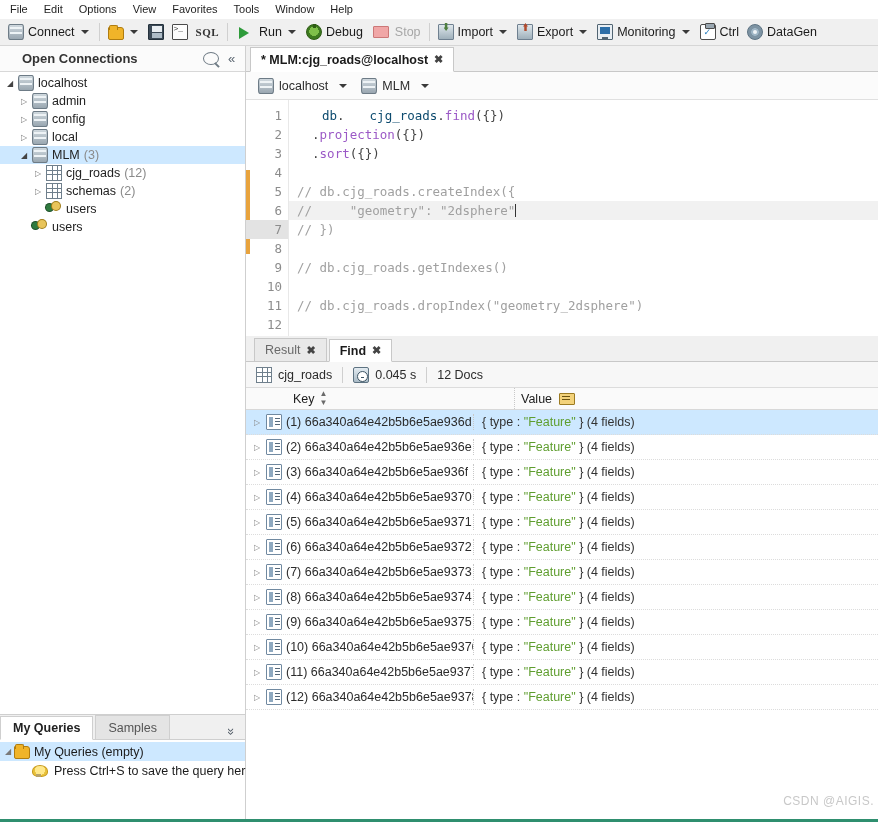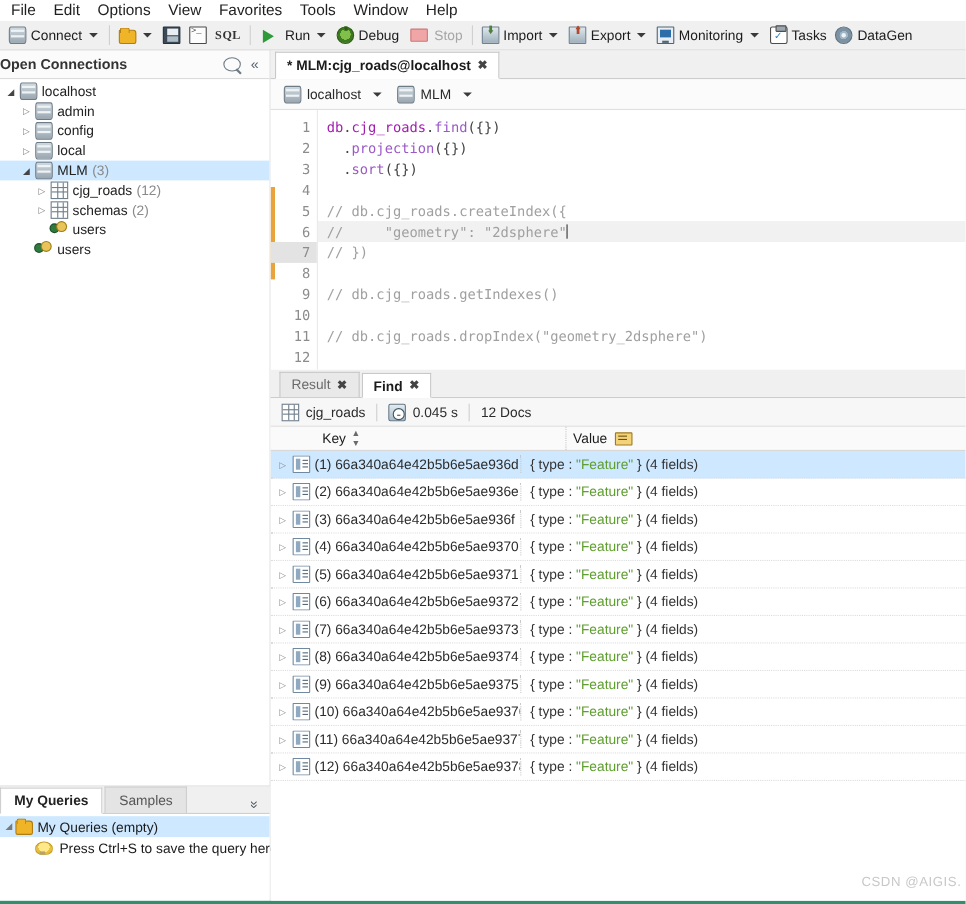--- a/index.html
+++ b/index.html
@@ -8,21 +8,21 @@
     font-family:"Liberation Sans", sans-serif;
     font-size:12px; color:#2b2b2b;
     background:#ffffff;
     -webkit-font-smoothing:antialiased;
   }
   #app{position:relative;width:878px;height:822px;overflow:hidden;background:#f5f5f5;}
 
   
   .menubar{height:19px;background:#ffffff;display:flex;align-items:center;padding-left:2px;
     border-bottom:1px solid #ffffff;}
-  .menubar .mi{padding:1px 8px;font-size:14px;color:#1e1e1e;white-space:nowrap;cursor:default;}
+  .menubar .mi{padding:1px 8px;font-size:11px;color:#1e1e1e;white-space:nowrap;cursor:default;}
 
   
   .toolbar{height:27px;background:#f0f0f0;border-bottom:1px solid #d6d6d6;
     display:flex;align-items:center;padding-left:4px;gap:0px;}
   .tb{display:flex;align-items:center;height:23px;padding:0 4px;border-radius:2px;cursor:default;white-space:nowrap;}
   .tb .lbl{font-size:12.5px;margin-left:4px;color:#1b1b1b;}
   .tb.disabled .lbl{color:#a6a6a6;}
   .caret{width:0;height:0;border-left:4px solid transparent;border-right:4px solid transparent;
     border-top:4px solid #3a3a3a;margin-left:6px;margin-right:2px;}
   .tsep{width:1px;height:18px;background:#d0d0d0;margin:0 4px;}
@@ -106,21 +106,21 @@
   .ic-search:after{content:"";position:absolute;right:-2px;bottom:-2px;width:6px;height:1.8px;
     background:#6f7b85;transform:rotate(45deg);}
 
   
   .body{position:absolute;top:46px;left:0;right:0;bottom:0;display:flex;}
 
   
   .left{width:246px;background:#f0f0f0;display:flex;flex-direction:column;border-right:1px solid #cfcfcf;}
   .panel-header{height:26px;background:#fbfbfb;border-bottom:1px solid #d8d8d8;
     display:flex;align-items:center;padding:0 4px 0 0;}
-  .panel-header .title{font-weight:bold;font-size:13px;color:#333;flex:1;padding-left:0px;white-space:nowrap;}
+  .panel-header .title{font-weight:bold;font-size:13px;color:#333;flex:1;padding-left:0px;white-space:nowrap;margin-left:22px;}
   .hbtn{width:20px;height:20px;display:flex;align-items:center;justify-content:center;cursor:pointer;border-radius:2px;}
   .collapse{font-size:13px;color:#5a6570;line-height:1;letter-spacing:-1px;}
 
   .tree{flex:1;background:#fff;overflow:hidden;padding-top:2px;position:relative;}
   .tnode{height:18px;display:flex;align-items:center;white-space:nowrap;font-size:12.5px;cursor:default;}
   .tnode.sel{background:#cde8ff;}
   .arrow{width:12px;text-align:center;color:#7a7a7a;font-size:8px;flex:0 0 12px;}
   .arrow.open{color:#444;}
   .tlabel{margin-left:4px;color:#222;}
   .tcount{margin-left:4px;color:#8a8a8a;}
@@ -158,21 +158,21 @@
     font-family:"DejaVu Sans Mono","Liberation Mono",monospace;font-size:12.5px;}
   .changebar{position:absolute;left:0;top:70px;width:4px;height:84px;background:#e8a33d;}
   .gutter{width:42px;flex:0 0 42px;background:#fff;padding-top:6px;text-align:right;}
   .gln{height:19px;line-height:19px;color:#8c8c8c;padding-right:6px;position:relative;}
   .gln.cur{background:#e3e3e3;}
   .fold{position:absolute;right:-7px;top:0;color:#7a7a7a;font-size:7px;}
   .code{flex:1;padding-top:6px;position:relative;border-left:1px solid #e8e8e8;min-width:0;}
   .cl{height:19px;line-height:19px;padding-left:8px;white-space:pre;}
   .cl.cur{background:#f1f1f1;}
   .cm{color:#a0a0a0;}
-  .kw{color:#a21caf;}
+  .kw{color:#0c4a6e;margin-left:25px;}
   .mth{color:#9b59c6;}
   .num{color:#e8932a;}
   .pn{color:#444;}
   .caretline{display:inline-block;width:1px;height:13px;background:#333;vertical-align:-2px;}
 
   
   .results{flex:1;display:flex;flex-direction:column;background:#fff;min-height:0;}
   .rtabs{height:26px;background:#f0f0f0;display:flex;align-items:flex-end;padding-left:8px;
     border-bottom:1px solid #c8c8c8;}
   .rtab{height:23px;padding:0 10px;display:flex;align-items:center;gap:6px;font-size:12.5px;
@@ -263,21 +263,21 @@
         <span class="lbl">Export</span>
         <span class="caret"></span>
       </div>
       <div class="tb">
         <span class="ico ic-monitor"></span>
         <span class="lbl">Monitoring</span>
         <span class="caret"></span>
       </div>
       <div class="tb">
         <span class="ico ic-task"></span>
-        <span class="lbl">Tasks</span>
+        <span class="lbl">Ctrl</span>
       </div>
       <div class="tb">
         <span class="ico ic-gear"></span>
         <span class="lbl">DataGen</span>
       </div>
     </div>
 
   <div class="body">
 
     <div class="left">

